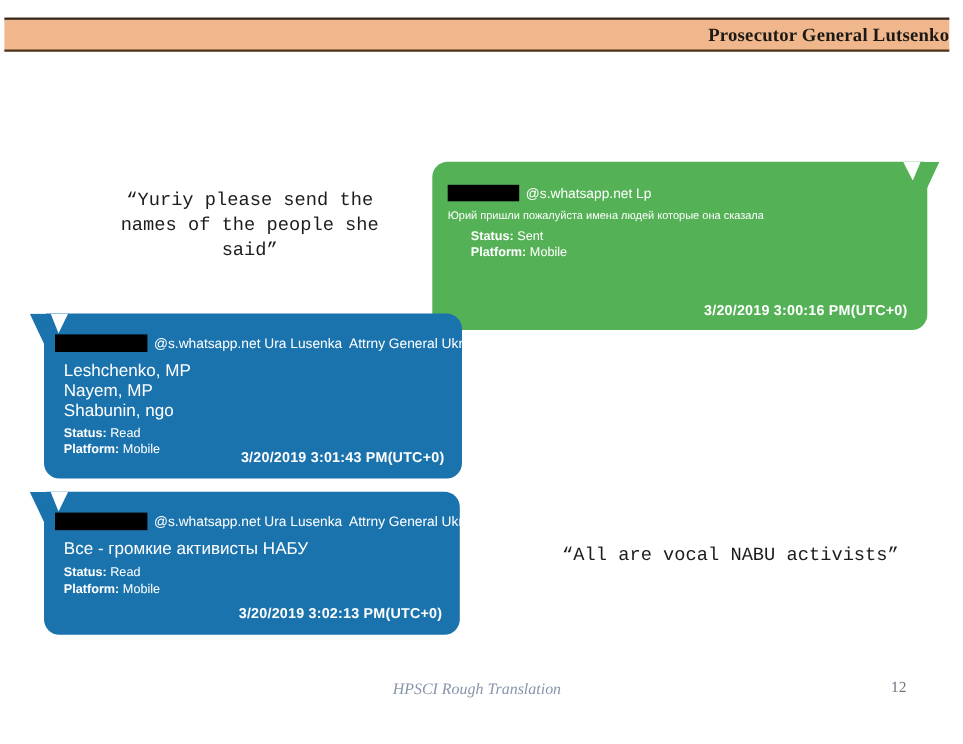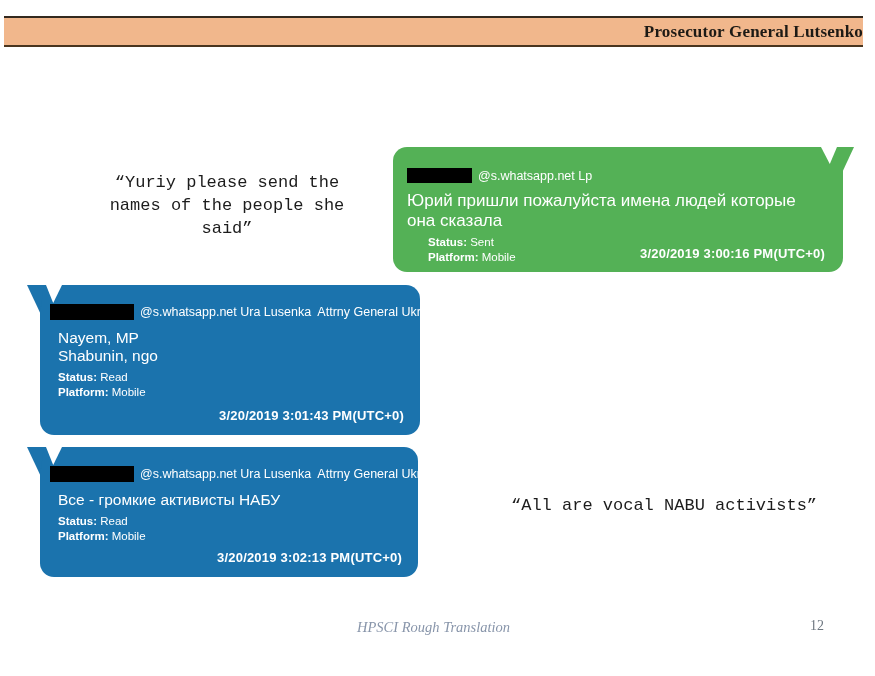--- a/index.html
+++ b/index.html
@@ -23,21 +23,21 @@
   .quote {
     position:absolute; font-family:Liberation Mono, monospace;
     font-size:17px; color:#1c1c1c;text-align:center;
   }
   .quote-left { left:102px; top:172px; width:250px; line-height:1.35; }
   .quote-right { left:511px; top:496px; white-space:nowrap; }
 
   
   .bubble { position:absolute; color:#ffffff; box-sizing:border-box; }
   .bubble-sent {
-    left:393px; top:147px; width:450px; height:125px;
+    left:393px; top:147px; width:450px; height:153px;
     background:#54b156; border-radius:14px 3px 14px 14px;
     padding:16px 30px 0 14px;
   }
   .bubble-recv { background:#1b73ad; border-radius:3px 14px 14px 14px; }
   .bubble-recv1 { left:40px; top:285px; width:380px; height:150px; padding:14px 16px 0 10px; }
   .bubble-recv2 { left:40px; top:447px; width:378px; height:130px; padding:14px 16px 0 10px; }
 
   .tail, .notch { position:absolute; }
   .tail-right { top:0; right:-11px; width:22px; height:26px;
     background:#54b156; clip-path:polygon(30% 0,100% 0,45% 100%); }
@@ -47,21 +47,21 @@
     background:#1b73ad; clip-path:polygon(0 0,70% 0,55% 100%); }
   .notch-left { top:0; left:6px; width:16px; height:18px;
     background:#ffffff; clip-path:polygon(0 0,100% 0,45% 100%); }
 
   .sender-row { display:flex; align-items:center; gap:6px; margin-top:5px; }
   .redact { background:#000000; height:15px; flex:none; }
   .redact-sent { width:65px; }
   .redact-recv { width:84px; height:16px; }
   .sender-text { font-size:12.5px; white-space:pre; }
 
-  .msg-text { font-size:17px; margin-top:8px; line-height:1.15; }
+  .msg-text { font-size:10px; margin-top:8px; line-height:1.15; }
   .bubble-recv .msg-text { font-size:15.5px; margin-left:8px; margin-top:9px; }
 
   .meta { font-size:11.5px; margin-top:6px;margin-left:21px; }
   .meta + .meta { margin-top:3px; }
   .bubble-recv .meta { margin-left:8px; }
   .meta b { font-weight:bold; }
 
   .timestamp {
     position:absolute; right:18px; bottom:11px;
     font-size:13px; font-weight:bold; letter-spacing:.2px;
@@ -104,20 +104,21 @@
   </div>
 
   <div class="bubble bubble-recv bubble-recv1" style="background-color: rgb(27, 115, 173);">
     <div class="tail tail-left" style="background-color: rgb(27, 115, 173);"></div>
     <div class="notch notch-left"></div>
     <div class="sender-row">
       <div class="redact redact-recv" style="background-color: rgb(0, 0, 0);"></div>
       <span class="sender-text">@s.whatsapp.net Ura Lusenka  Attrny General Ukraine</span>
     </div>
     <div class="msg-text">
+      <div>Leshchenko, MP</div>
       <div>Nayem, MP</div>
       <div>Shabunin, ngo</div>
     </div>
     <div class="meta"><b>Status:</b> <span>Read</span></div>
     <div class="meta"><b>Platform:</b> <span>Mobile</span></div>
     <div class="timestamp">3/20/2019 3:01:43 PM(UTC+0)</div>
   </div>
 
   <div class="bubble bubble-recv bubble-recv2" style="background-color: rgb(27, 115, 173);">
     <div class="tail tail-left" style="background-color: rgb(27, 115, 173);"></div>

